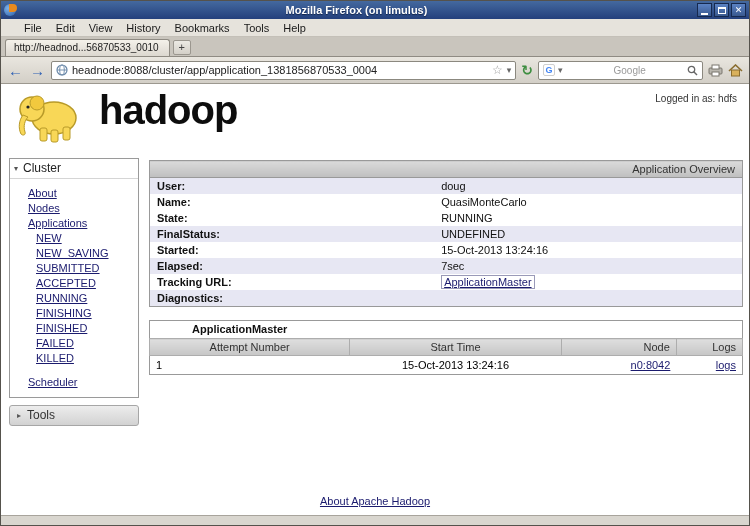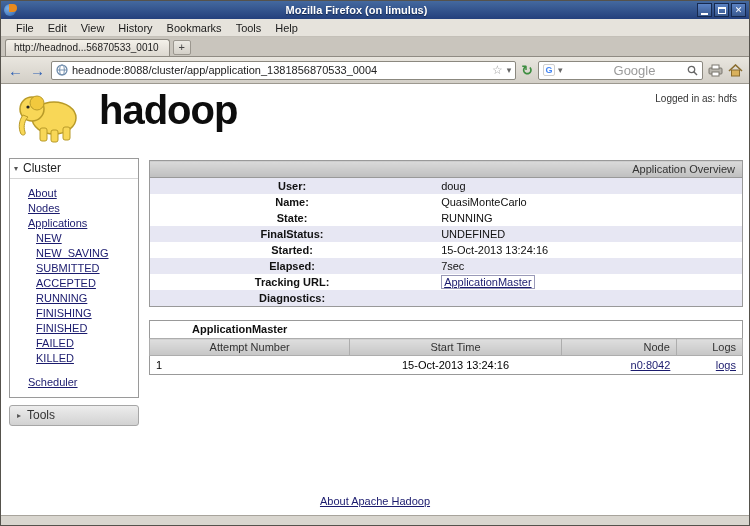--- a/index.html
+++ b/index.html
@@ -10,39 +10,39 @@
   .titlebar { height:18px; background:linear-gradient(#44699f,#24407c); display:flex; align-items:center; padding:0 3px; flex:0 0 auto; }
   .ff-icon { width:12px; height:12px; border-radius:50%; background:radial-gradient(circle at 35% 35%,#7fb2e8,#2b5fa8); position:relative; flex:0 0 auto; }
   .ff-icon::after { content:""; position:absolute; right:-1px; top:0; width:8px; height:8px; border-radius:0 6px 6px 0; background:#e88a1e; }
   .title-text { flex:1; text-align:center; color:#fff; font-size:11px; font-weight:bold; text-shadow:0 1px 1px #12244a; }
   .win-btns { display:flex; gap:2px; }
   .win-btn { width:15px; height:14px; background:linear-gradient(#5b82c4,#39598f); border:1px solid #16294f; display:flex; align-items:center; justify-content:center; color:#fff; font-size:9px; line-height:1; }
   .glyph-min { width:7px; height:2px; background:#fff; margin-top:7px; }
   .glyph-max { width:8px; height:7px; border:1px solid #fff; border-top-width:2px; }
 
   
-  .menubar { height:18px; background:#e6e3dc; border-bottom:1px solid #c4c0b8; display:flex; align-items:center; padding-left:8px; flex:0 0 auto; }
+  .menubar { height:18px; background:#e6e3dc; border-bottom:1px solid #c4c0b8; display:flex; align-items:center; padding-left:16px; flex:0 0 auto; }
   .menu-item { font-size:11px; color:#1a1a1a; padding:2px 7px; cursor:default; }
 
   
   .tabbar { height:20px; background:#c9c5bd; border-bottom:1px solid #8f8b83; display:flex; align-items:flex-end; padding:2px 4px 0 4px; flex:0 0 auto; }
   .tab { background:linear-gradient(#f4f1ea,#dcd8d0); border:1px solid #8f8b83; border-bottom:none; border-radius:3px 3px 0 0; padding:2px 10px 3px 8px; font-size:10px; color:#222; max-width:200px; white-space:nowrap; overflow:hidden; }
   .newtab-btn { width:18px; height:15px; margin-left:3px; margin-bottom:1px; background:linear-gradient(#eceae4,#d4d0c8); border:1px solid #9b978f; border-radius:2px; font-size:11px; line-height:12px; text-align:center; color:#444; }
 
   
   .navbar { height:27px; background:linear-gradient(#e9e6df,#d3cfc7); border-bottom:1px solid #9c988f; display:flex; align-items:center; gap:5px; padding:0 6px; flex:0 0 auto; }
   .nav-arrow { font-size:15px; font-weight:bold; color:#2c5fb4; line-height:1; padding:0 1px; }
   .urlbar { flex:1; height:19px; background:#fff; border:1px solid #8b887f; border-radius:2px; display:flex; align-items:center; padding:0 4px; gap:4px; min-width:0; }
   .url-text { flex:1; font-size:11px; color:#222; white-space:nowrap; overflow:hidden; text-overflow:ellipsis; }
   .star { color:#a0a0a0; font-size:12px; line-height:1; }
   .chev { color:#666; font-size:9px; line-height:1; }
   .reload { color:#3e8e41; font-size:14px; font-weight:bold; line-height:1; }
   .searchbox { width:165px; height:19px; background:#fff; border:1px solid #8b887f; border-radius:2px; display:flex; align-items:center; padding:0 4px; gap:3px; }
   .g-badge { width:12px; height:12px; border:1px solid #cfcfcf; border-radius:2px; font-size:9px; font-weight:bold; color:#4285f4; text-align:center; line-height:11px; background:#fff; }
-  .search-text { flex:1; font-size:13px; color:#9a9a9a;padding-left:48px; }
+  .search-text { flex:1; font-size:10px; color:#9a9a9a;padding-left:48px; }
   .toolbar-icon { flex:0 0 auto; }
 
   
   .content { flex:1; background:#fff; position:relative; overflow:hidden; }
   .logged-in { position:absolute; top:9px; right:12px; font-size:10px; color:#333; }
   .logo-row { position:absolute; top:4px; left:14px; display:flex; gap:18px; }
   .logo-text { font-size:40px; font-weight:bold; color:#0d0d0d; letter-spacing:-1px; }
 
   a { color:#1b1b6e; }
 
@@ -56,21 +56,21 @@
   .cluster-list a { font-size:11px;margin-top:45px; }
   .cluster-list li.sub { padding-left:8px; }
   .cluster-list li.group-top { margin-top:9px; }
   .tools-bar { margin-top:7px; border:1px solid #a6a6a6; border-radius:3px; background:linear-gradient(#ededed,#d2d2d2); padding:2px 7px 3px 7px; font-size:12px; color:#333; display:flex; align-items:center; gap:6px; }
 
   
   .main { position:absolute; left:148px; top:76px; width:594px; }
   table { border-collapse:collapse; width:100%; font-size:11px; }
   .overview-table, .am-table { border:1px solid #999; }
   .ov-head td { background:linear-gradient(#dadada,#bfbfbf); text-align:right; padding:2px 7px; color:#333; border-bottom:1px solid #999; }
-  .overview-table td.lbl { width:48%; text-align:center; font-weight:bold; padding:2px 7px; color:#111; }
+  .overview-table td.lbl { width:48%; text-align:left; font-weight:bold; padding:2px 7px; color:#111; }
   .overview-table td.val { padding:2px 7px; color:#111; }
   tr.stripe td { background:#e7e7f3; }
   .boxlink { border:1px solid #9a9ab8; padding:0 2px; }
 
   .am-table { margin-top:13px; }
   .am-title td { font-weight:bold; padding:2px 6px 3px 42px; color:#111; background:#fff; }
   .am-head th { background:linear-gradient(#dedede,#c6c6c6); font-weight:normal; color:#333; padding:2px 6px; border:1px solid #adadad; }
   .am-head th.h1 { width:200px; text-align:center; }
   .am-head th.h2 { width:211px; text-align:center; }
   .am-head th.h3 { width:115px; text-align:right; }

